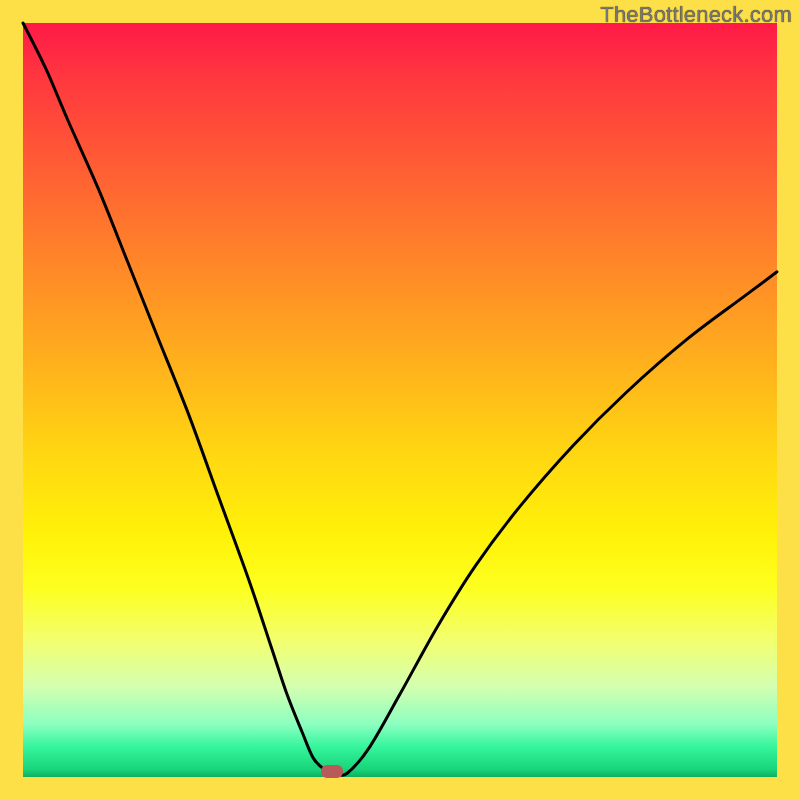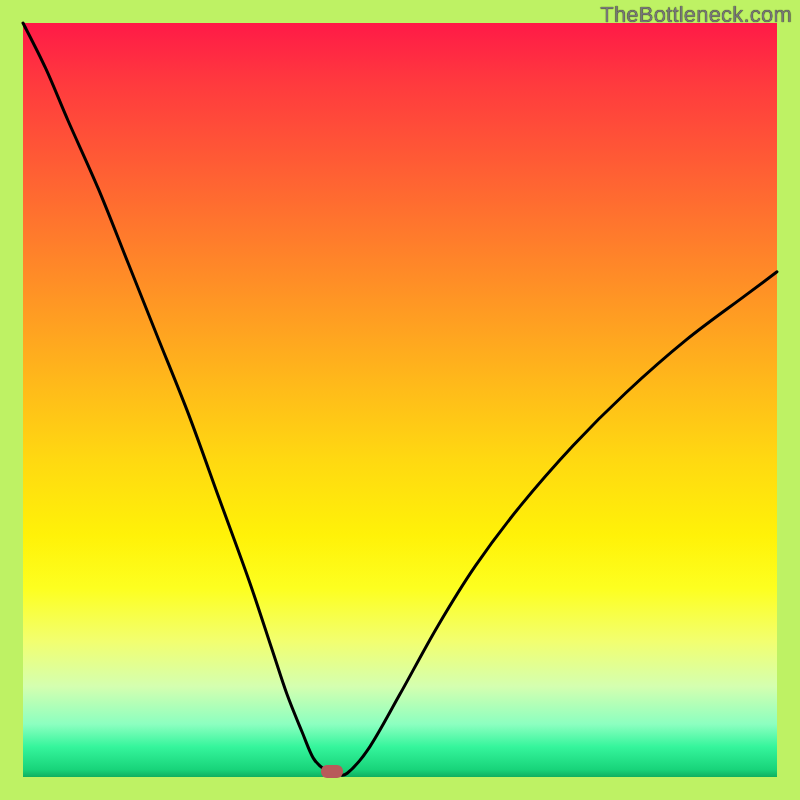--- a/index.html
+++ b/index.html
@@ -8,21 +8,21 @@
     width: 800px;
     height: 800px;
     overflow: hidden;
     background: #000;
     font-family: Arial, Helvetica, sans-serif;
   }
   .frame {
     position: relative;
     width: 800px;
     height: 800px;
-    background: #bef264;
+    background: #fde047;
   }
   .plot {
     position: absolute;
     left: 23px;
     top: 23px;
     width: 754px;
     height: 754px;
     
     background: linear-gradient(
       to bottom,

